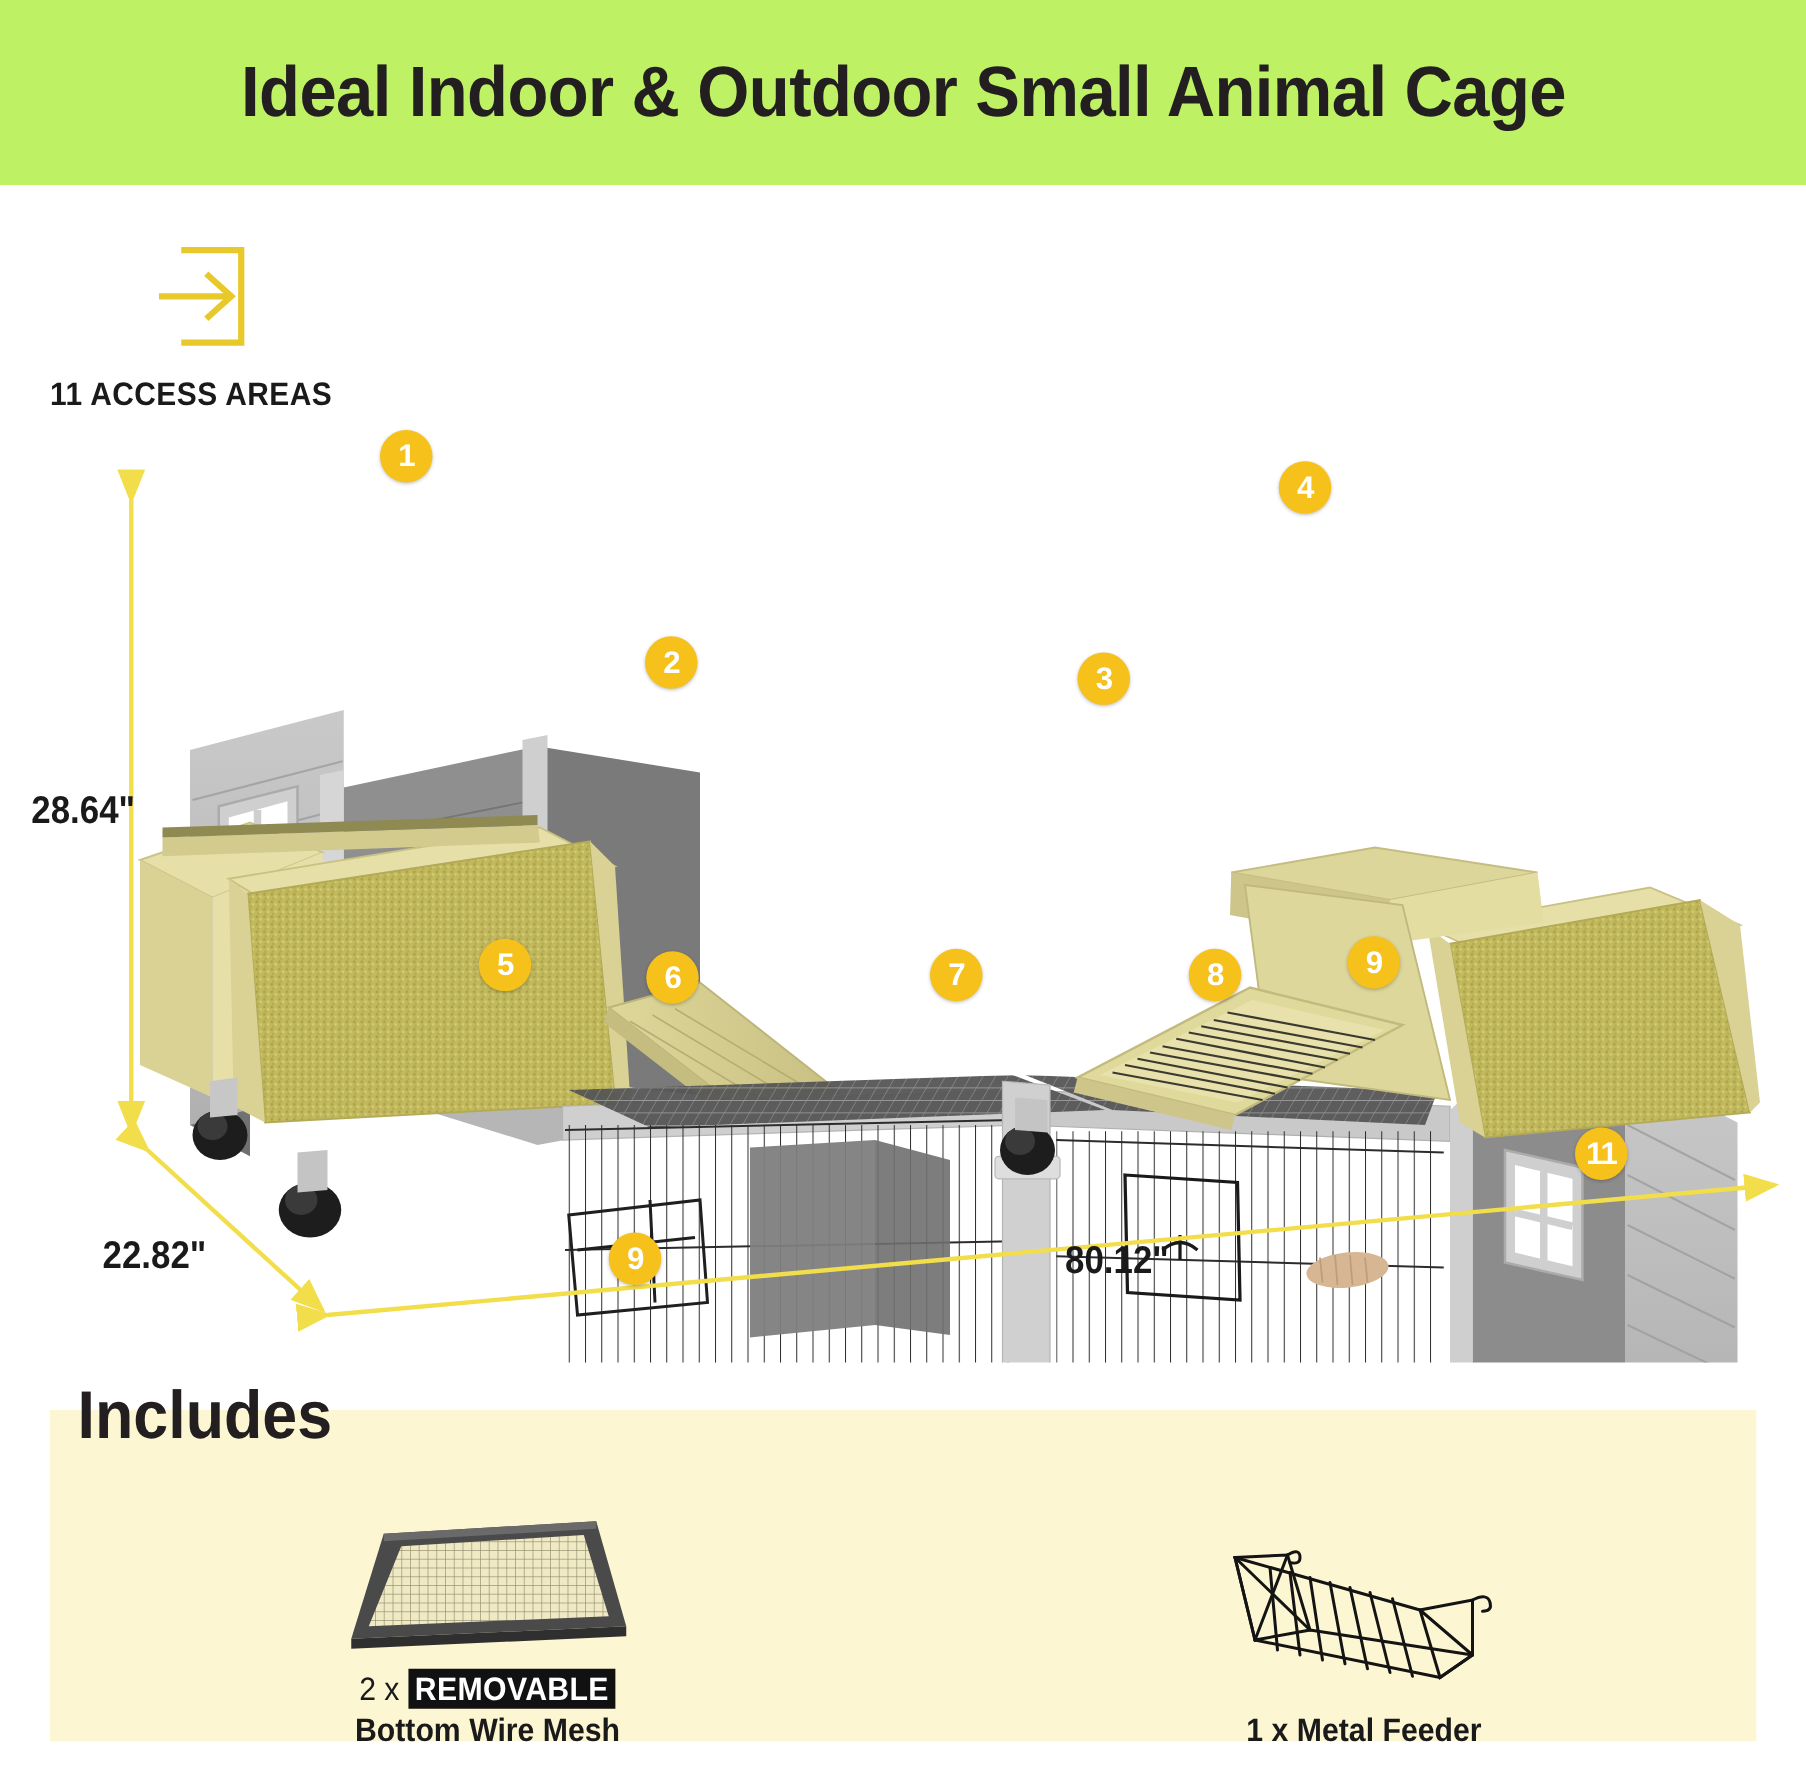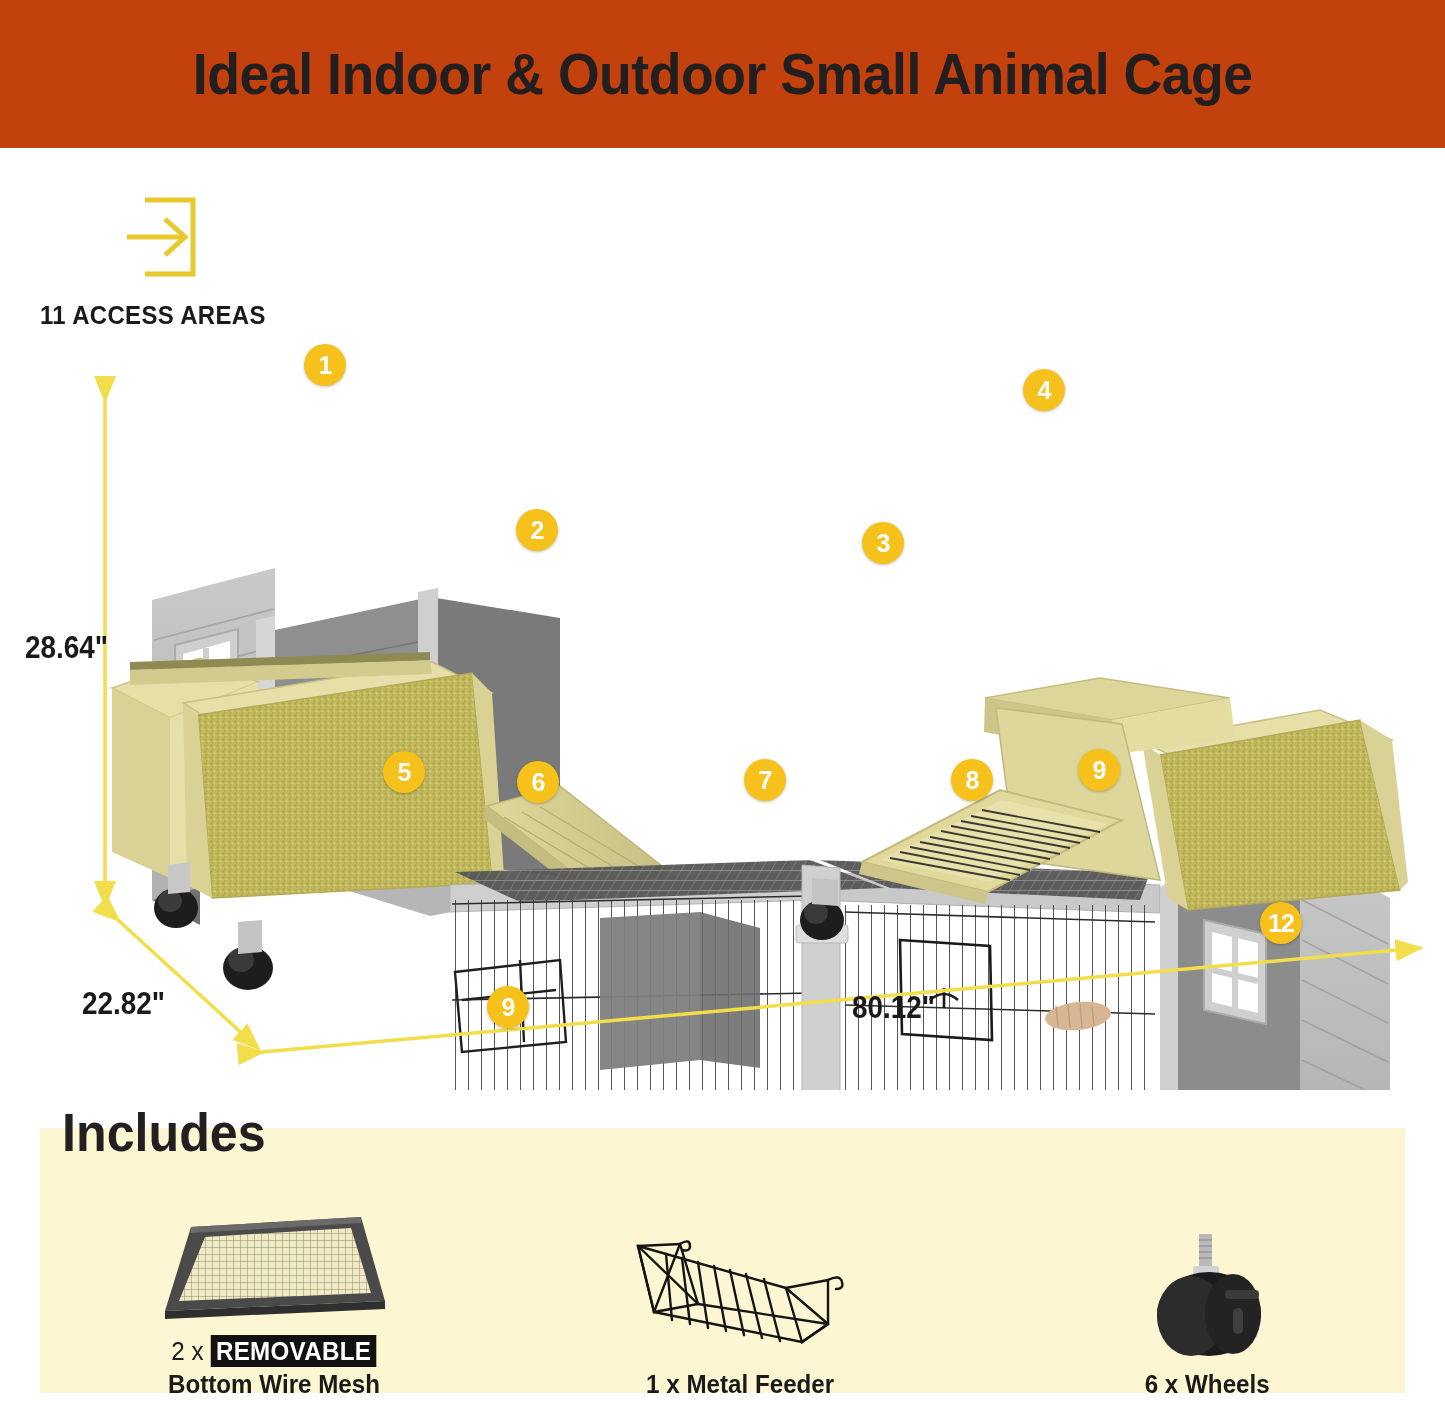--- a/index.html
+++ b/index.html
@@ -5,21 +5,21 @@
   html,body{margin:0;padding:0;background:#ffffff;}
   body{
     width:1445px;height:1413px;position:relative;overflow:hidden;
     font-family:"Liberation Sans","DejaVu Sans",sans-serif;
     color:#231f20;
   }
 
   
   .header-band{
     position:absolute;left:0;top:0;width:1445px;height:148px;
-    background:#c2410c;
+    background:#bef264;
     display:flex;align-items:center;justify-content:center;
   }
   .header-title{
     font-size:57px;font-weight:bold;letter-spacing:-0.5px;
     color:#231f20;white-space:nowrap;
     transform:scaleX(0.94);transform-origin:center;
     line-height:1;
   }
 
   
@@ -377,21 +377,21 @@
     <div class="badge" style="left: 304px; top: 344px; background: rgb(245, 193, 26); color: rgb(255, 255, 255);">1</div>
     <div class="badge" style="left: 516px; top: 509px; background: rgb(245, 193, 26); color: rgb(255, 255, 255);">2</div>
     <div class="badge" style="left: 862px; top: 522px; background: rgb(245, 193, 26); color: rgb(255, 255, 255);">3</div>
     <div class="badge" style="left: 1023px; top: 369px; background: rgb(245, 193, 26); color: rgb(255, 255, 255);">4</div>
     <div class="badge" style="left: 383px; top: 751px; background: rgb(245, 193, 26); color: rgb(255, 255, 255);">5</div>
     <div class="badge" style="left: 517px; top: 761px; background: rgb(245, 193, 26); color: rgb(255, 255, 255);">6</div>
     <div class="badge" style="left: 744px; top: 759px; background: rgb(245, 193, 26); color: rgb(255, 255, 255);">7</div>
     <div class="badge" style="left: 951px; top: 759px; background: rgb(245, 193, 26); color: rgb(255, 255, 255);">8</div>
     <div class="badge" style="left: 1078px; top: 749px; background: rgb(245, 193, 26); color: rgb(255, 255, 255);">9</div>
     <div class="badge" style="left: 487px; top: 986px; background: rgb(245, 193, 26); color: rgb(255, 255, 255);">9</div>
-    <div class="badge" style="left: 1260px; top: 902px; background: rgb(245, 193, 26); color: rgb(255, 255, 255);">12</div>
+    <div class="badge" style="left: 1260px; top: 902px; background: rgb(245, 193, 26); color: rgb(255, 255, 255);">11</div>
   </div>
 
 <div class="includes-box"></div>
 <div class="includes-title">Includes</div>
 
 <div class="inc-grid">
 
   <div class="inc-item">
     <div class="inc-art">
       <svg width="250" height="120" viewBox="0 0 250 120">
@@ -438,34 +438,14 @@
           <path d="M110 101 L98 36"></path>
           <path d="M128 105 L114 40"></path>
           <path d="M146 108 L130 44"></path>
           <path d="M164 111 L148 49"></path>
         </g>
       </svg>
     </div>
     <div class="inc-cap">1 x Metal Feeder</div>
   </div>
 
-  <div class="inc-item">
-    <div class="inc-art">
-      <svg width="190" height="128" viewBox="0 0 190 128">
-        <rect x="86" y="4" width="13" height="34" fill="#b9b9b9"></rect>
-        <g stroke="#8e8e8e" stroke-width="1.2">
-          <line x1="86" y1="10" x2="99" y2="10"></line>
-          <line x1="86" y1="16" x2="99" y2="16"></line>
-          <line x1="86" y1="22" x2="99" y2="22"></line>
-          <line x1="86" y1="28" x2="99" y2="28"></line>
-        </g>
-        <rect x="80" y="36" width="26" height="12" rx="3" fill="#d2d2d2"></rect>
-        <ellipse cx="96" cy="84" rx="52" ry="42" fill="#1b1b1b"></ellipse>
-        <ellipse cx="78" cy="86" rx="34" ry="40" fill="#2c2c2c"></ellipse>
-        <ellipse cx="120" cy="84" rx="28" ry="40" fill="#232323"></ellipse>
-        <rect x="112" y="60" width="34" height="9" rx="4" fill="#3a3a3a"></rect>
-        <rect x="120" y="78" width="10" height="26" rx="5" fill="#3f3f3f"></rect>
-      </svg>
-    </div>
-    <div class="inc-cap">6 x Wheels</div>
-  </div>
 
 </div>
 
 </body></html>

